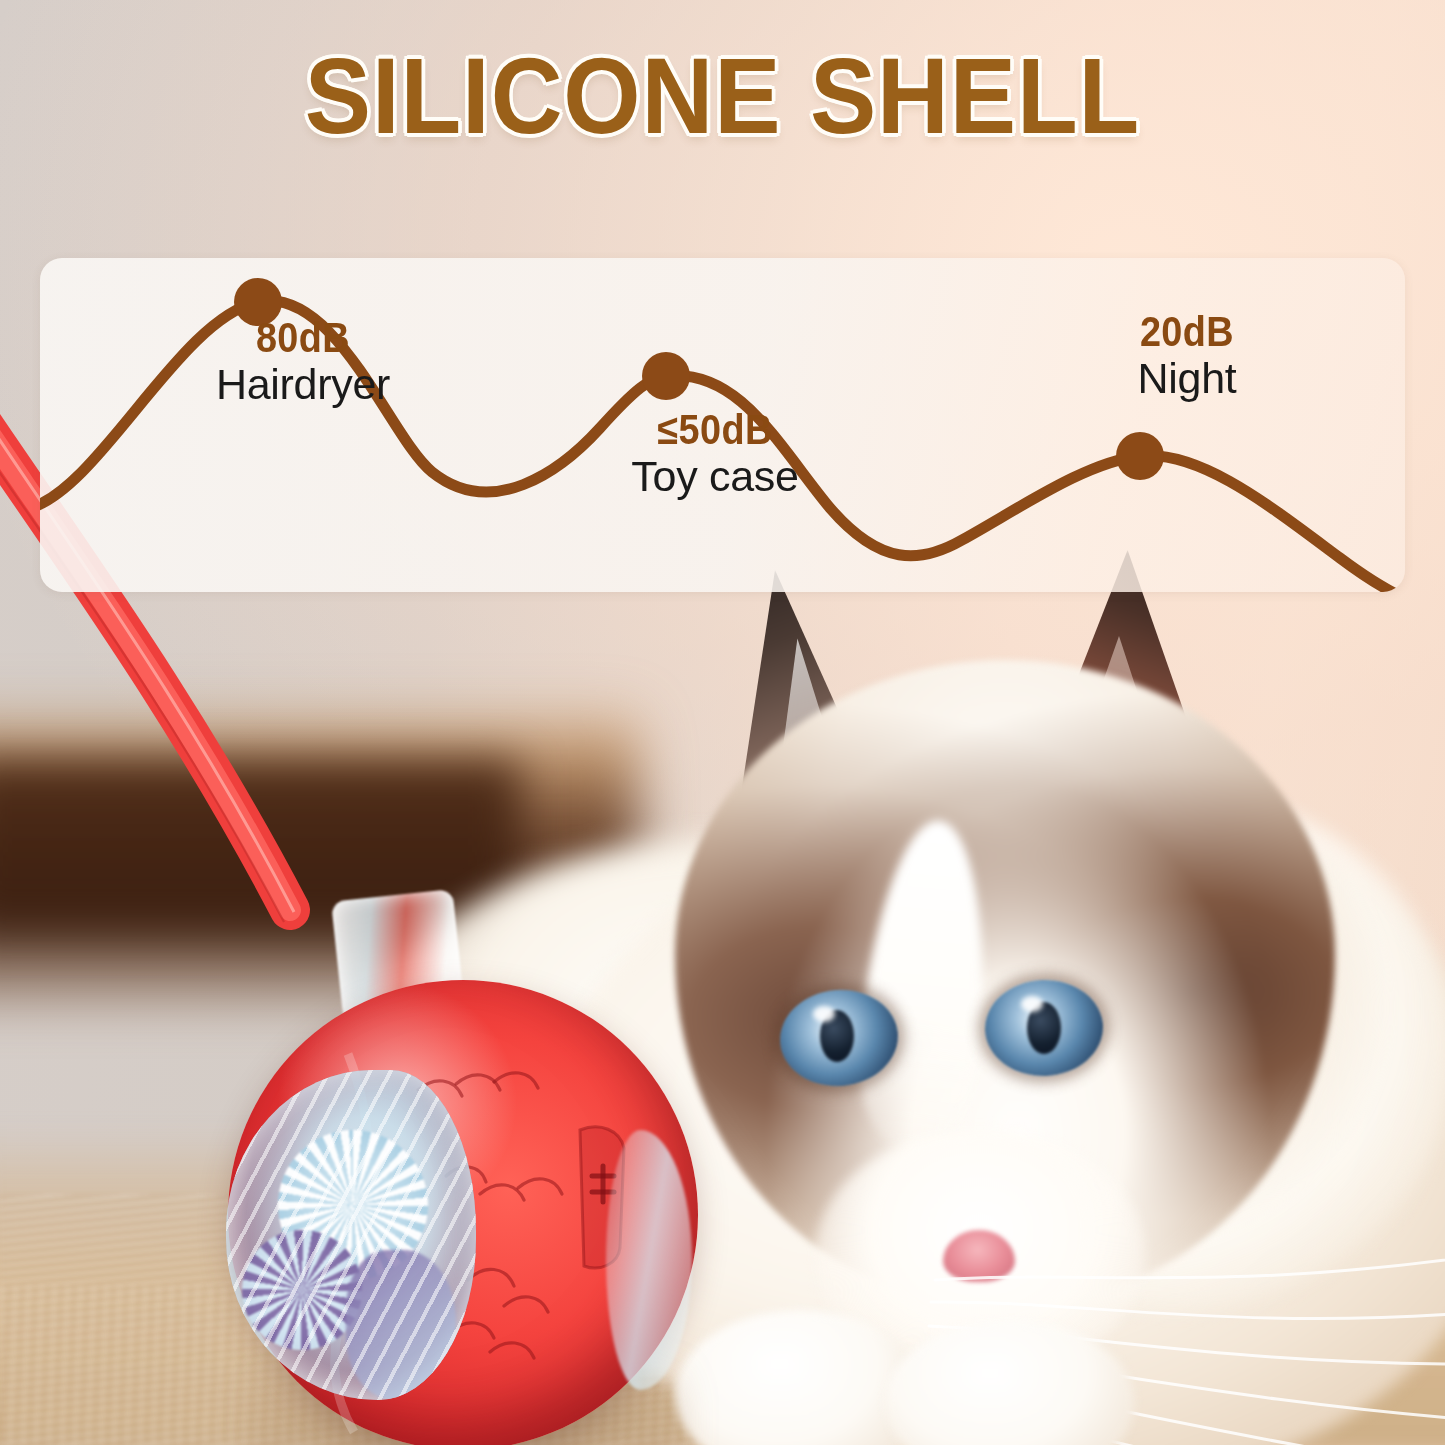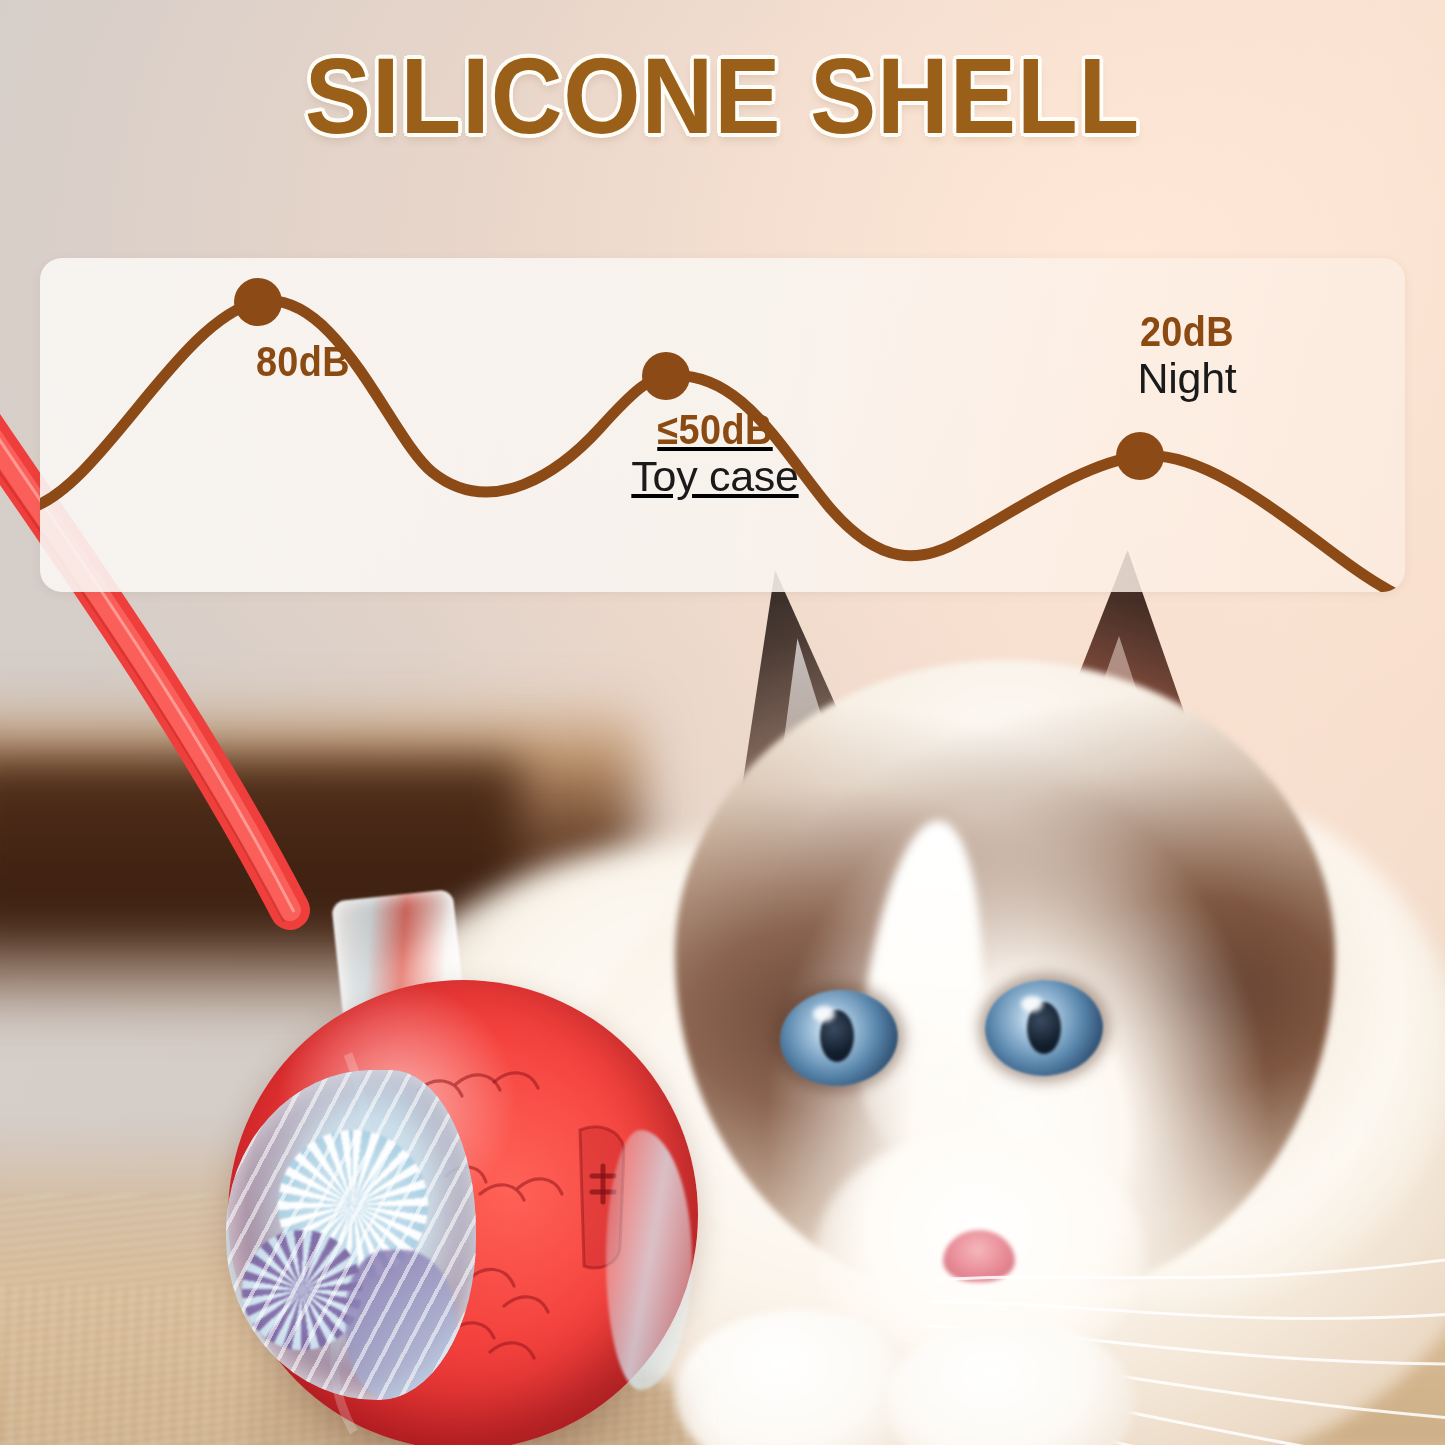--- a/index.html
+++ b/index.html
@@ -234,22 +234,22 @@
   .lbl{position:absolute;text-align:center;white-space:nowrap;}
   .lbl .val{
     display:block;font-size:42px;line-height:1.04;font-weight:bold;color:#8a4a12;
     font-family:"Liberation Sans Narrow","Liberation Sans",sans-serif;
     transform:scaleX(.9);letter-spacing:.5px;
   }
   .lbl .name{
     display:block;font-size:43px;line-height:1.12;color:#1a1a1a;font-weight:400;
     letter-spacing:-.3px;
   }
-  .lbl-1{left:118px;top:82px;width:290px;}
-  .lbl-2{left:530px;top:150px;width:290px;text-decoration:underline;}
+  .lbl-1{left:118px;top:58px;width:290px;}
+  .lbl-2{left:530px;top:150px;width:290px;}
   .lbl-3{left:1002px;top:52px;width:290px;}
 </style>
 </head>
 <body>
 
 <div class="stage">
 
   <div class="photo">
     <div class="bg-wall"></div>
     <div class="bg-furniture"></div>
@@ -356,20 +356,21 @@
                  C700,110 740,190 790,250 C840,308 880,306 922,282
                  C980,250 1046,204 1100,198 C1160,192 1230,248 1300,300 C1340,330 1368,344 1390,350" fill="none" stroke="#8c4a17" stroke-width="11" stroke-linecap="round"></path>
         <circle cx="218" cy="44" r="24" fill="#8c4a17"></circle>
         <circle cx="626" cy="118" r="24" fill="#8c4a17"></circle>
         <circle cx="1100" cy="198" r="24" fill="#8c4a17"></circle>
       </svg>
     </div>
 
     <div class="lbl lbl-1">
       <span class="val">80dB</span>
+      <span class="name">Hairdryer</span>
     </div>
 
     <div class="lbl lbl-2">
       <span class="val">≤50dB</span>
       <span class="name">Toy case</span>
     </div>
 
     <div class="lbl lbl-3">
       <span class="val">20dB</span>
       <span class="name">Night</span>

